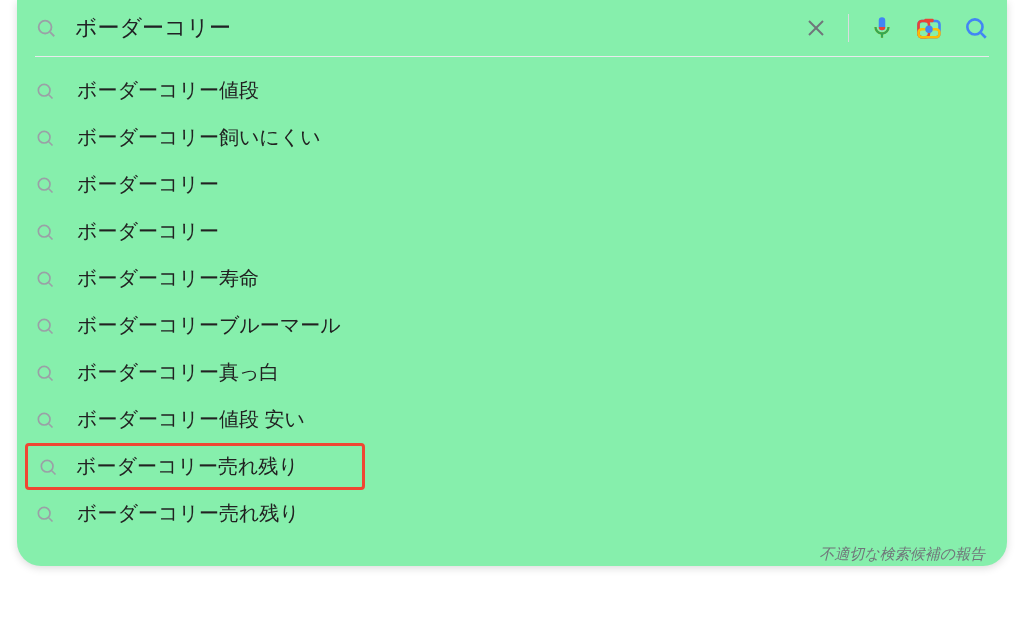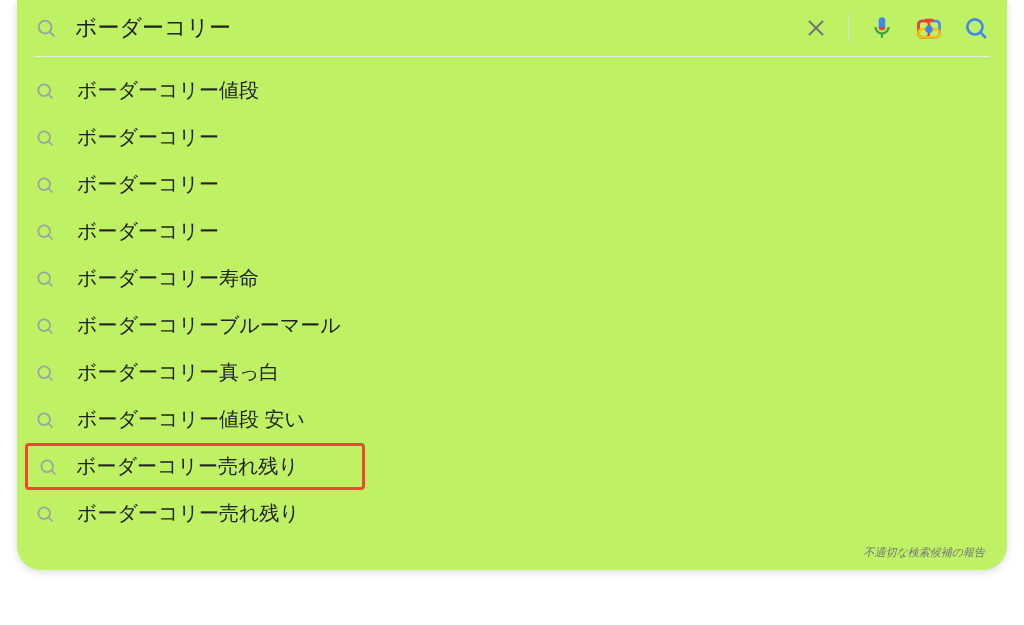--- a/index.html
+++ b/index.html
@@ -10,24 +10,23 @@
     body {
       font-family: Arial, "Hiragino Sans", "Hiragino Kaku Gothic ProN", Meiryo, sans-serif;
       background: #fff;
       width: 1024px;
       height: 625px;
       overflow: hidden;
     }
     .search-container {
       width: 990px;
       margin: 0 auto;
-      background: #bef264;
+      background: #86efac;
       border-radius: 0 0 24px 24px;
       box-shadow: 0 2px 8px rgba(0,0,0,0.15);
-      padding-bottom: 8px;
     }
     .search-bar {
       display: flex;
       align-items: center;
       padding: 8px 18px 8px 18px;
       height: 56px;
     }
     .search-icon-left {
       color: #9aa0a6;
       display: flex;
@@ -105,21 +104,21 @@
       margin: 0 8px;
       padding: 7px 10px 7px 10px;
       width: 340px;
     }
     .highlighted .suggestion-icon {
       margin-right: 18px;
     }
     .report-link {
       text-align: right;
       padding: 4px 22px 2px 0;
-      font-size: 11px;
+      font-size: 15px;
       color: #70757a;
       font-style: italic;
       cursor: pointer;
     }
   </style>
 </head>
 <body>
 
 <div class="search-container">
 
@@ -182,20 +181,21 @@
       </div>
       <div class="suggestion-row">
         <span class="suggestion-icon">
           <svg width="20" height="20" viewBox="0 0 24 24" fill="none" stroke="currentColor" stroke-width="2">
             <circle cx="11" cy="11" r="7"></circle>
             <line x1="21" y1="21" x2="16.5" y2="16.5"></line>
           </svg>
         </span>
         <span class="suggestion-text">
           <span class="suggestion-base">ボーダーコリー </span>
+          <span class="suggestion-bold">飼いにくい</span>
         </span>
       </div>
       <div class="suggestion-row">
         <span class="suggestion-icon">
           <svg width="20" height="20" viewBox="0 0 24 24" fill="none" stroke="currentColor" stroke-width="2">
             <circle cx="11" cy="11" r="7"></circle>
             <line x1="21" y1="21" x2="16.5" y2="16.5"></line>
           </svg>
         </span>
         <span class="suggestion-text">

